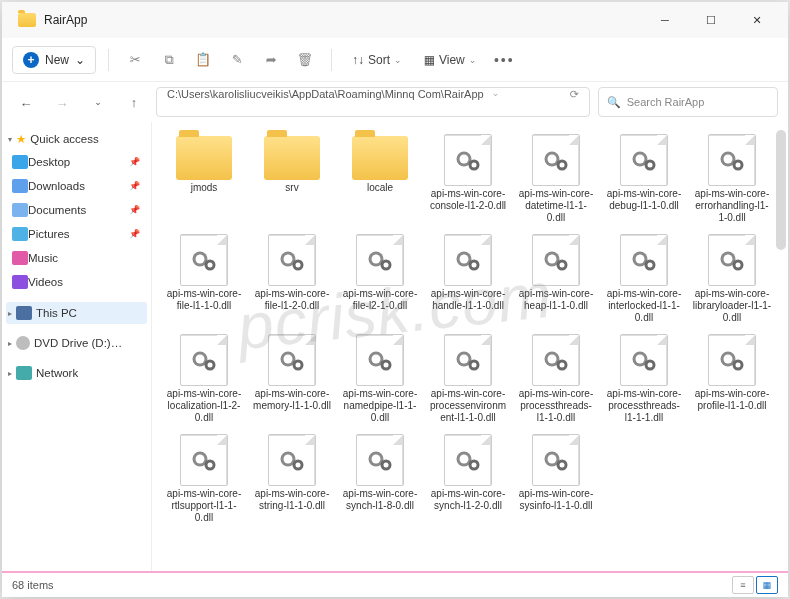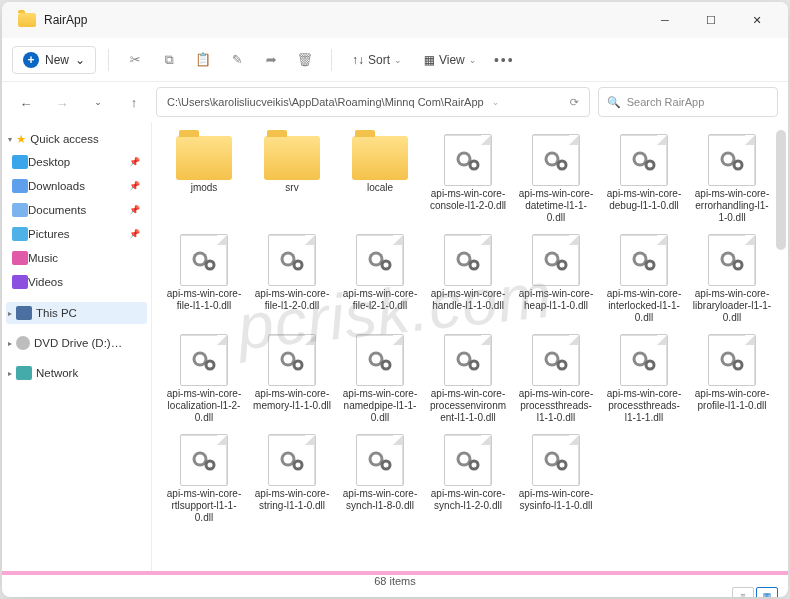--- a/index.html
+++ b/index.html
@@ -1,35 +1,35 @@
 <!DOCTYPE html>
 <html><head>
 <meta charset="utf-8">
 <style>
 * { box-sizing: border-box; margin: 0; padding: 0; font-family: "Segoe UI", sans-serif; }
 body { background: #e8e8e8; display: flex; justify-content: center; align-items: center; width: 790px; height: 599px; }
-.window { width: 786px; height: 595px; background: #fff; border-radius: 8px; box-shadow: 0 4px 20px rgba(0,0,0,0.15); display: flex; flex-direction: column; overflow: hidden; position: relative; }
+.window { width: 786px; height: 595px; background: #fff; border-radius: 0; box-shadow: 0 4px 20px rgba(0,0,0,0.15); display: flex; flex-direction: column; overflow: hidden; position: relative; }
 .titlebar { height: 36px; display: flex; align-items: center; padding: 0 8px; background: #f8f8f8; }
 .titlebar .folder-ico { width: 18px; height: 14px; margin: 0 8px; background: linear-gradient(#ffd96b,#f5c23e); border-radius: 2px; position: relative; }
 .titlebar .folder-ico::before { content:""; position:absolute; top:-3px; left:0; width:7px; height:3px; background:#f5c23e; border-radius:2px 2px 0 0;}
 .titlebar .title { font-size: 12px; color: #222; }
 .titlebar .winbtns { margin-left: auto; display: flex; }
 .titlebar .winbtn { width: 46px; height: 36px; display: flex; align-items: center; justify-content: center; font-size: 11px; color: #333; }
 .toolbar { height: 44px; display: flex; align-items: center; padding: 0 10px; gap: 6px; border-bottom: 1px solid #eee; }
 .newbtn { display: flex; align-items: center; gap: 6px; border: 1px solid #ddd; border-radius: 4px; padding: 5px 10px; font-size: 12px; color: #333; }
 .newbtn .plus { width: 16px; height: 16px; border-radius: 50%; background: #0a67c4; color: #fff; display: flex; align-items: center; justify-content: center; font-size: 12px; font-weight: bold; }
 .tb-sep { width: 1px; height: 22px; background: #e4e4e4; margin: 0 6px; }
 .tb-ico { width: 28px; height: 28px; display: flex; align-items: center; justify-content: center; color: #888; font-size: 13px; }
 .tb-dd { display: flex; align-items: center; gap: 4px; font-size: 12px; color: #444; padding: 4px 8px; }
 .tb-dd .chev { font-size: 9px; color: #888; }
 .dots { font-size: 14px; letter-spacing: 2px; color: #666; }
 .addressbar { height: 40px; display: flex; align-items: center; padding: 0 10px; gap: 8px; }
 .nav-arrow { width: 28px; height: 28px; display: flex; align-items: center; justify-content: center; color: #555; font-size: 13px; }
 .nav-arrow.disabled { color: #bbb; }
-.path-box { flex: 1; height: 30px; border: 1px solid #ddd; border-radius: 4px; display: flex; align-items: center; padding: 0 10px; font-size: 11px; color: #555; gap: 8px; }
+.path-box { flex: 1; height: 30px; border: 1px solid #ddd; border-radius: 4px; display: flex; align-items: flex-start; padding: 0 10px; font-size: 11px; color: #555; gap: 8px; }
 .path-box .refresh { margin-left: auto; color: #888; }
 .search-box { width: 180px; height: 30px; border: 1px solid #ddd; border-radius: 4px; display: flex; align-items: center; padding: 0 8px; font-size: 11px; color: #888; gap: 6px; }
 .body { flex: 1; display: flex; overflow: hidden; }
 .sidebar { width: 150px; border-right: 1px solid #eee; padding: 6px 4px; overflow: hidden; font-size: 11.5px; color: #333; }
 .sbitem { display: flex; align-items: center; gap: 0; padding: 5px 6px; border-radius: 3px; }
 .sbitem.selected { background: #e4f0fb; }
 .sbitem .pin { margin-left: auto; color: #aaa; font-size: 9px; }
 .sbgroup { margin-bottom: 8px; }
 .sbhead { display: flex; align-items: center; gap: 4px; padding: 4px 2px; font-size: 11.5px; }
 .sbhead .tri { font-size: 8px; color: #777; }
@@ -50,21 +50,21 @@
 .item .lbl { margin-top: 2px; word-break: break-word; max-width: 84px; }
 .folder-lg { width: 56px; height: 44px; background: linear-gradient(#ffe18a,#f4c24a); border-radius: 3px; position: relative; margin: 4px 0 0; }
 .folder-lg::before { content:""; position:absolute; top:-6px; left:3px; width:20px; height:7px; background:#f4c24a; border-radius:2px 2px 0 0; }
 .dll-ico { width: 48px; height: 52px; background: #fff; border: 1px solid #ccc; border-radius: 2px; position: relative; margin: 2px 0 0; box-shadow: inset -8px 8px 0 -7px #ddd; }
 .dll-ico::after { content:""; position:absolute; right:0; top:0; width:10px; height:10px; background: linear-gradient(135deg,#fff 48%,#ddd 52%); }
 .gears { position:absolute; left:50%; top:52%; transform:translate(-50%,-50%); display:flex; }
 .gear { width:15px; height:15px; border-radius:50%; background:#8a8a8a; position:relative; }
 .gear::before { content:""; position:absolute; inset:3px; border-radius:50%; background:#fff; }
 .gear.small { width:11px; height:11px; margin-left:-3px; margin-top:8px; background:#6a6a6a; }
 .scrollbar { position: absolute; right: 2px; top: 8px; width: 10px; height: 120px; background: #d9d9d9; border-radius: 5px; }
-.statusbar { height: 26px; border-top: 4px solid #f9a8d4; display: flex; align-items: center; padding: 0 10px; font-size: 11px; color: #555; flex-direction: column; }
+.statusbar { height: 26px; border-top: 2px solid #f9a8d4; display: flex; align-items: center; padding: 12px 10px; font-size: 11px; color: #555; }
 .statusbar .viewbtns { margin-left: auto; display: flex; gap: 2px; }
 .statusbar .vbtn { width: 22px; height: 18px; border: 1px solid #ccc; border-radius: 2px; display:flex;align-items:center;justify-content:center;font-size:9px;color:#666;}
 .statusbar .vbtn.active { border-color:#1a72c8; color:#1a72c8;}
 .watermark { position:absolute; left:50%; top:52%; transform:translate(-50%,-50%) rotate(-6deg); font-size:64px; font-style:italic; font-weight:300; color:rgba(140,140,140,0.22); pointer-events:none; letter-spacing:1px;}
 </style>
 </head>
 <body>
 
 <div class="window">
 

